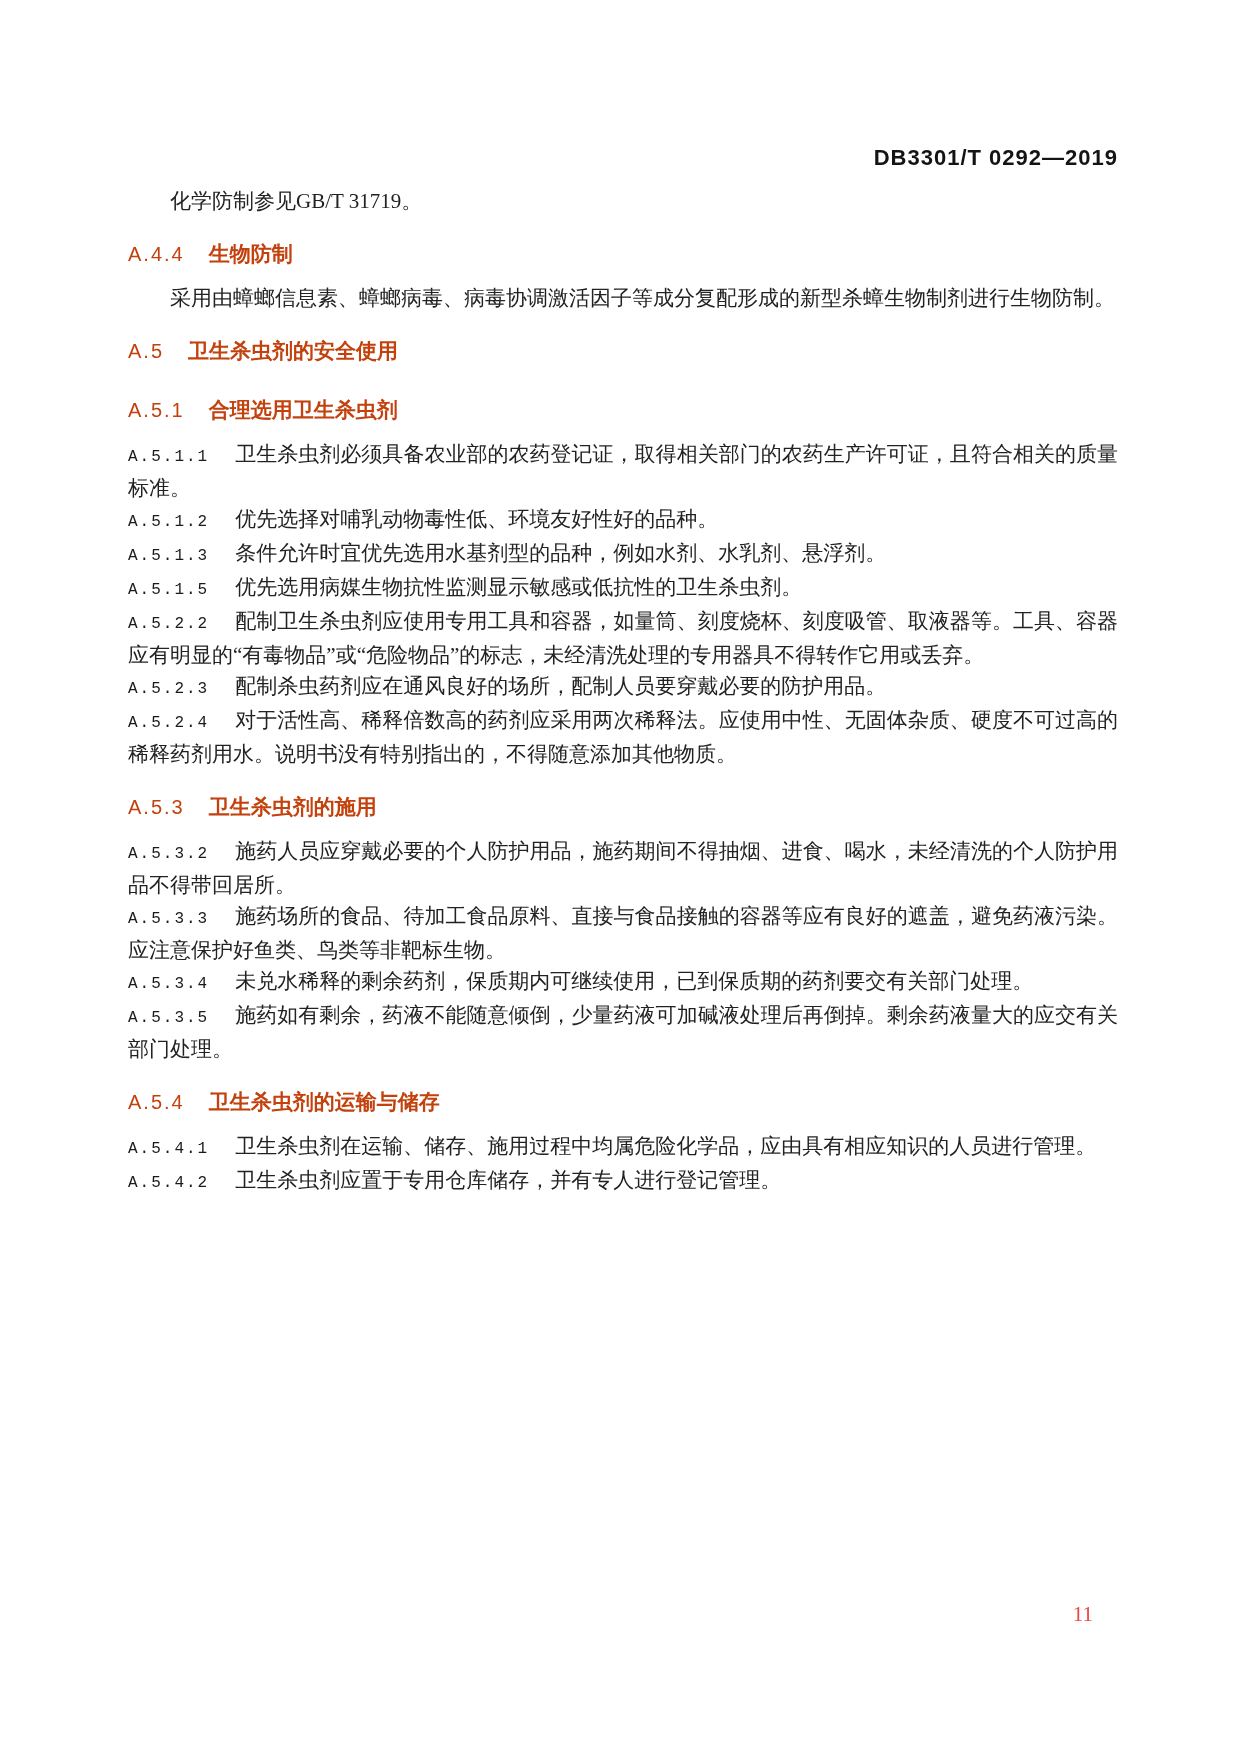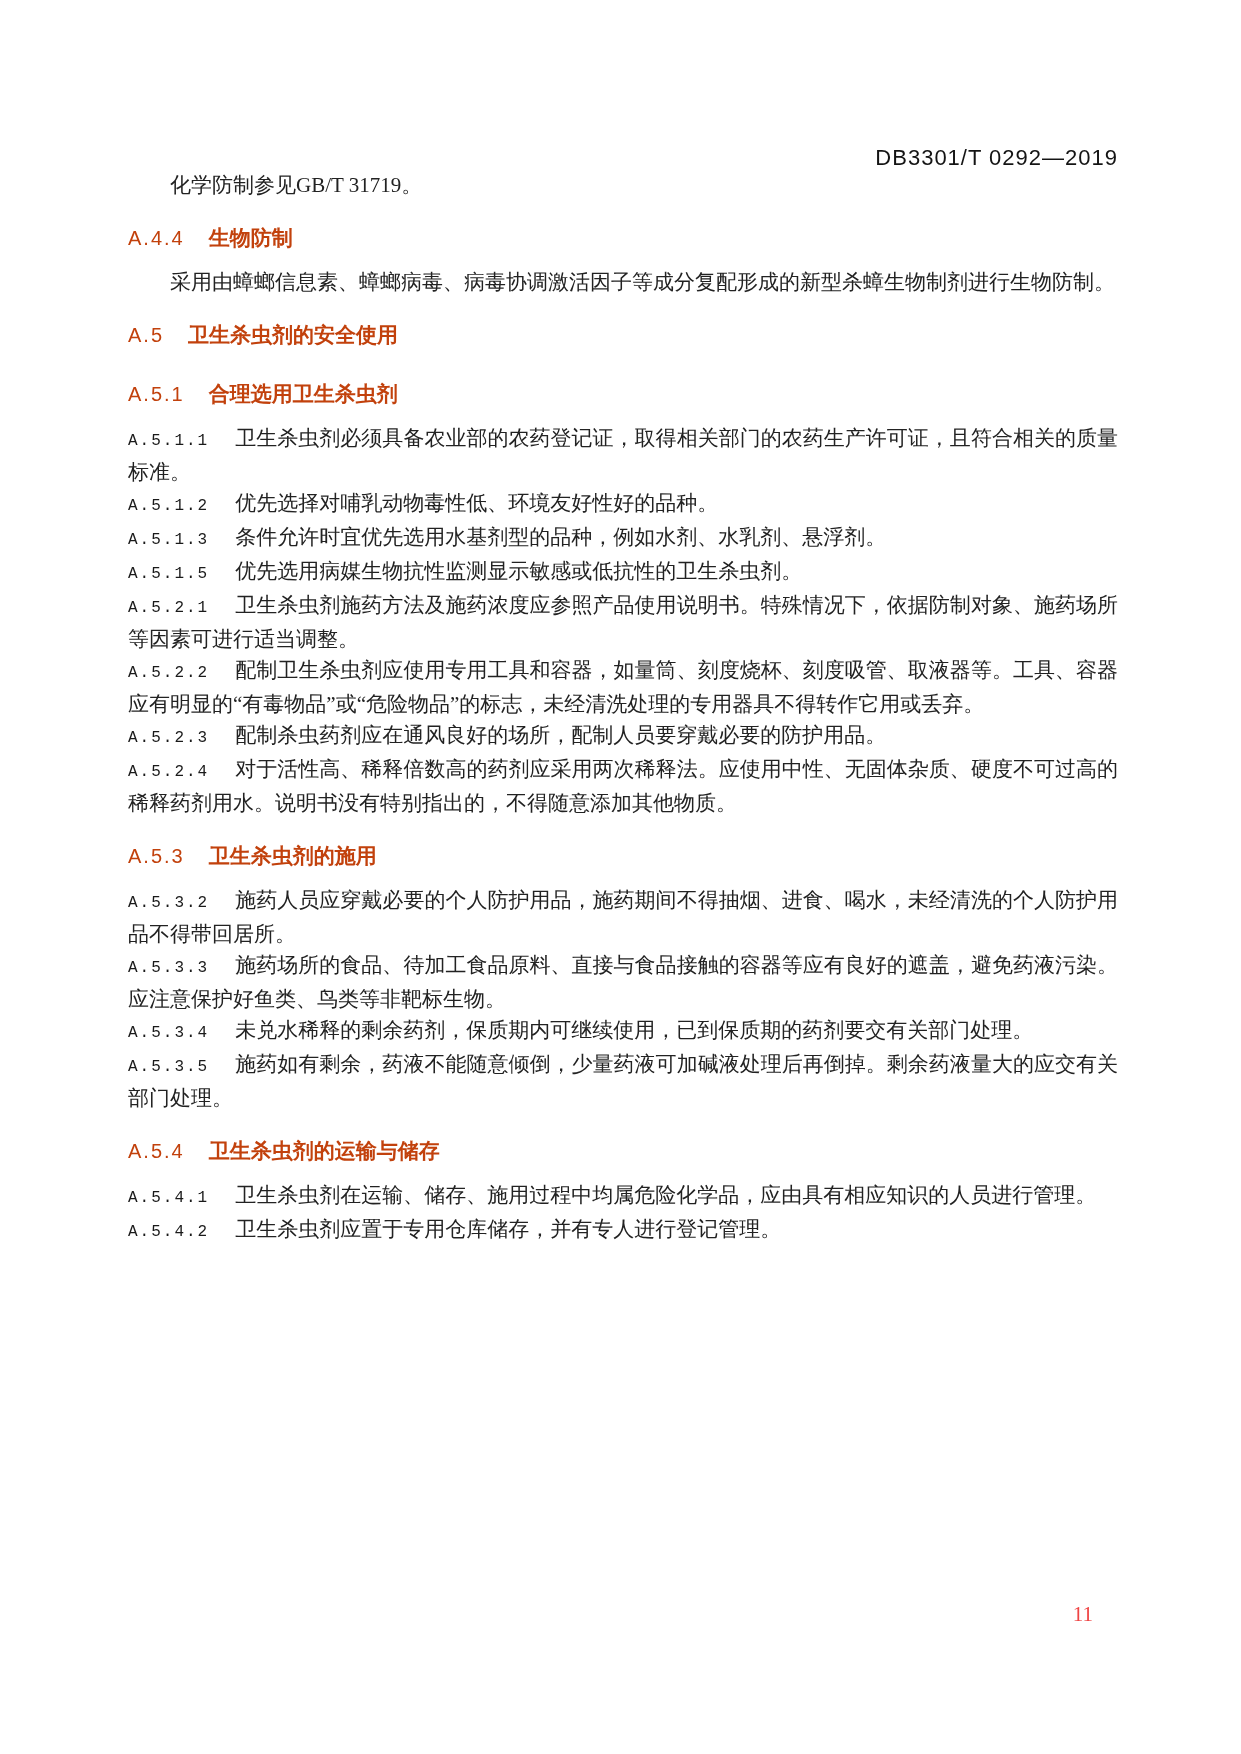--- a/index.html
+++ b/index.html
@@ -11,27 +11,27 @@
     background: #ffffff;
     color: #1c1c1c;
     overflow: hidden;
     box-sizing: border-box;
     padding: 146px 123px 0 128px;
     font-family: "Liberation Serif", serif;
   }
   .doc-header {
     text-align: right;
     font-family: "Liberation Sans", sans-serif;
-    font-weight: normal;
+    font-weight: bold;
     font-size: 22px;
     line-height: 24px;
     letter-spacing: 1px;
     color: #141414;
   }
-  .doc-body { margin-top: 0; }
+  .doc-body { margin-top: 16px; }
   p { margin: 0; }
   .para {
     font-size: 21px;
     line-height: 31px;
     text-align: justify;
     text-indent: 2em;
     color: #222222;
   }
   .clause {
     font-size: 21px;
@@ -86,21 +86,20 @@
   <div class="doc-body" id="doc-body">
       <p class="para">化学防制参见GB/T 31719。</p>
       <div class="heading"><span class="num">A.4.4</span><span class="ttl">生物防制</span></div>
       <p class="para">采用由蟑螂信息素、蟑螂病毒、病毒协调激活因子等成分复配形成的新型杀蟑生物制剂进行生物防制。</p>
       <div class="heading"><span class="num">A.5</span><span class="ttl">卫生杀虫剂的安全使用</span></div>
       <div class="heading"><span class="num">A.5.1</span><span class="ttl">合理选用卫生杀虫剂</span></div>
       <p class="clause"><span class="num">A.5.1.1</span><span class="txt">卫生杀虫剂必须具备农业部的农药登记证，取得相关部门的农药生产许可证，且符合相关的质量标准。</span></p>
       <p class="clause"><span class="num">A.5.1.2</span><span class="txt">优先选择对哺乳动物毒性低、环境友好性好的品种。</span></p>
       <p class="clause"><span class="num">A.5.1.3</span><span class="txt">条件允许时宜优先选用水基剂型的品种，例如水剂、水乳剂、悬浮剂。</span></p>
       <p class="clause"><span class="num">A.5.1.5</span><span class="txt">优先选用病媒生物抗性监测显示敏感或低抗性的卫生杀虫剂。</span></p>
-      <p class="clause"><span class="num">A.5.2.1</span><span class="txt">卫生杀虫剂施药方法及施药浓度应参照产品使用说明书。特殊情况下，依据防制对象、施药场所等因素可进行适当调整。</span></p>
       <p class="clause"><span class="num">A.5.2.2</span><span class="txt">配制卫生杀虫剂应使用专用工具和容器，如量筒、刻度烧杯、刻度吸管、取液器等。工具、容器应有明显的“有毒物品”或“危险物品”的标志，未经清洗处理的专用器具不得转作它用或丢弃。</span></p>
       <p class="clause"><span class="num">A.5.2.3</span><span class="txt">配制杀虫药剂应在通风良好的场所，配制人员要穿戴必要的防护用品。</span></p>
       <p class="clause"><span class="num">A.5.2.4</span><span class="txt">对于活性高、稀释倍数高的药剂应采用两次稀释法。应使用中性、无固体杂质、硬度不可过高的稀释药剂用水。说明书没有特别指出的，不得随意添加其他物质。</span></p>
       <div class="heading"><span class="num">A.5.3</span><span class="ttl">卫生杀虫剂的施用</span></div>
       <p class="clause"><span class="num">A.5.3.2</span><span class="txt">施药人员应穿戴必要的个人防护用品，施药期间不得抽烟、进食、喝水，未经清洗的个人防护用品不得带回居所。</span></p>
       <p class="clause"><span class="num">A.5.3.3</span><span class="txt">施药场所的食品、待加工食品原料、直接与食品接触的容器等应有良好的遮盖，避免药液污染。应注意保护好鱼类、鸟类等非靶标生物。</span></p>
       <p class="clause"><span class="num">A.5.3.4</span><span class="txt">未兑水稀释的剩余药剂，保质期内可继续使用，已到保质期的药剂要交有关部门处理。</span></p>
       <p class="clause"><span class="num">A.5.3.5</span><span class="txt">施药如有剩余，药液不能随意倾倒，少量药液可加碱液处理后再倒掉。剩余药液量大的应交有关部门处理。</span></p>
       <div class="heading"><span class="num">A.5.4</span><span class="ttl">卫生杀虫剂的运输与储存</span></div>
       <p class="clause"><span class="num">A.5.4.1</span><span class="txt">卫生杀虫剂在运输、储存、施用过程中均属危险化学品，应由具有相应知识的人员进行管理。</span></p>

